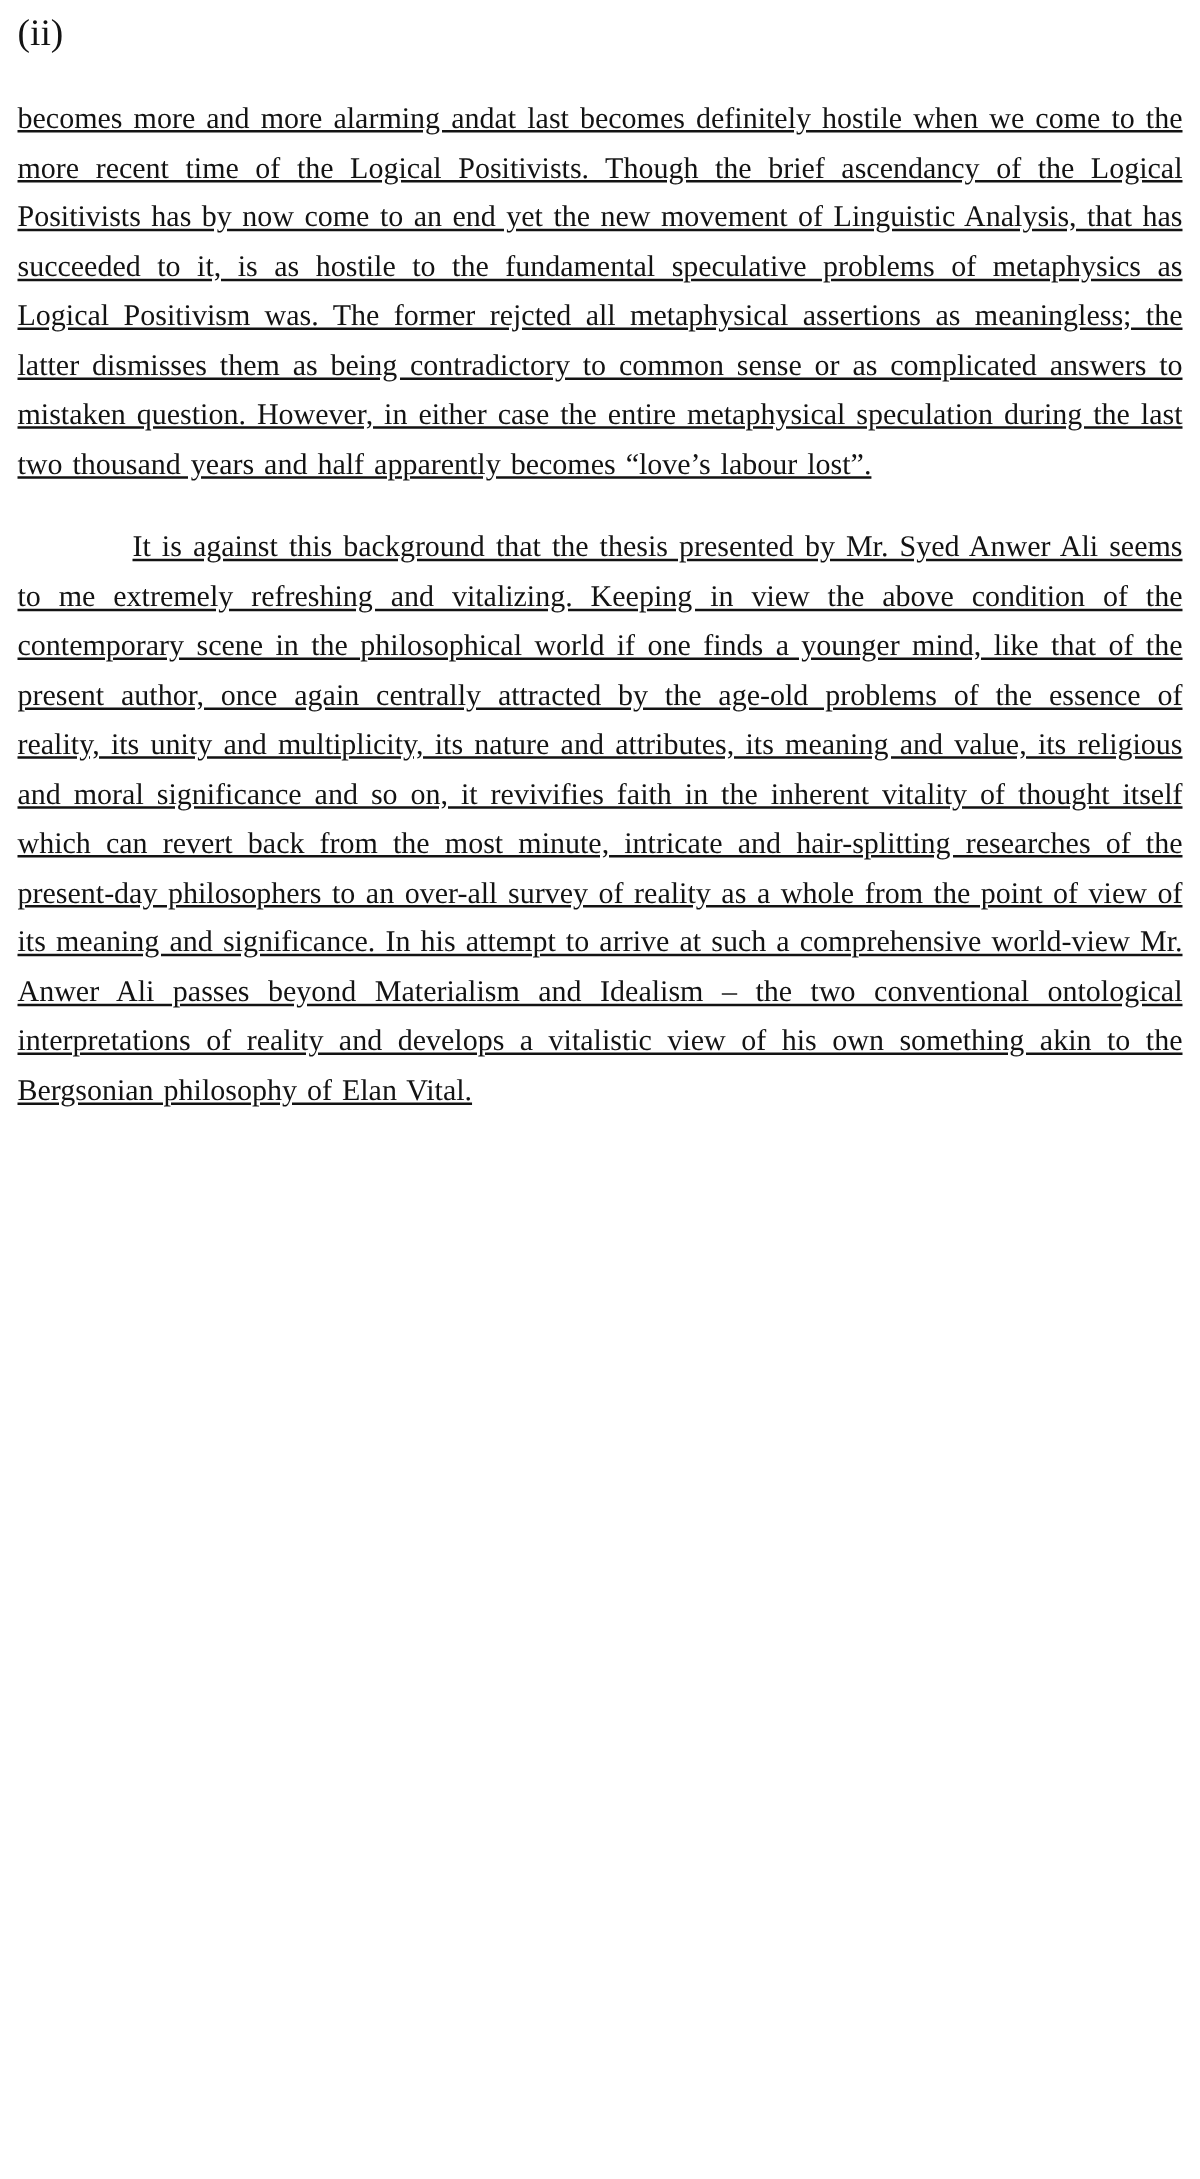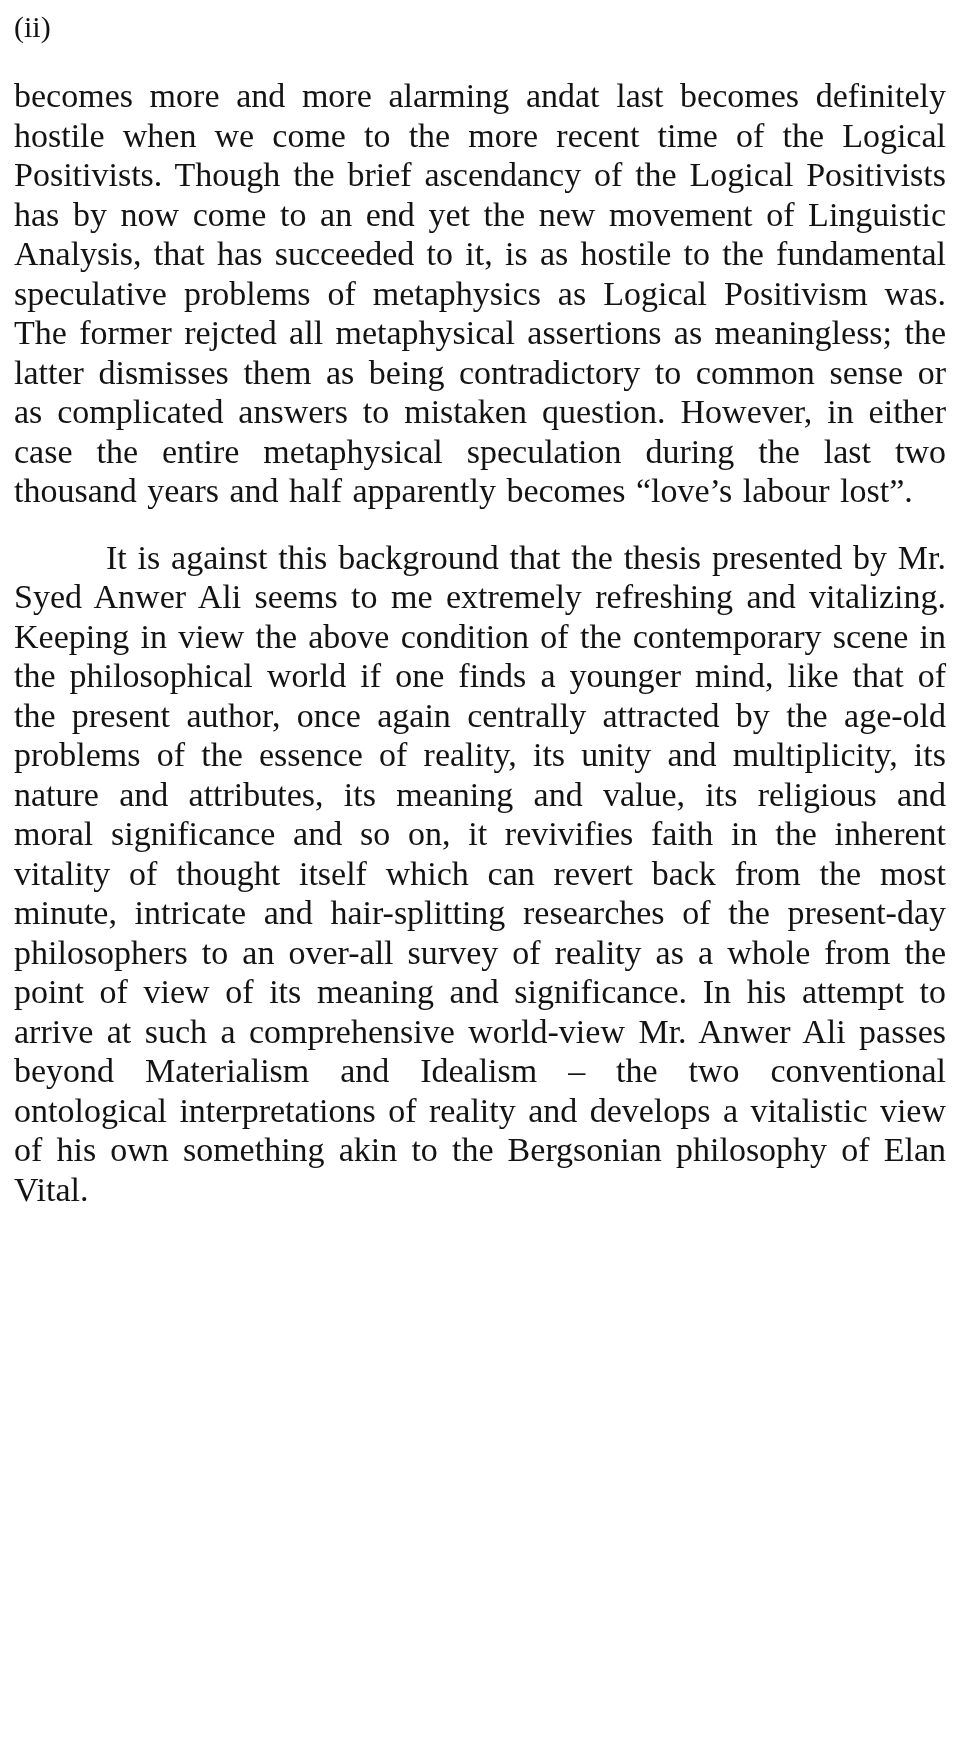--- a/index.html
+++ b/index.html
@@ -23,25 +23,26 @@
     }
     .page-number {
       font-size: 30px;
       line-height: 38px;
       margin: 0;
     }
     .body-text {
       margin-top: 30px;
     }
     p.par {
-      font-size: 34px;
+      font-size: 24px;
       line-height: 39.5px;
       text-align: justify;
       margin: 0 0 27px 0;
       word-spacing: 2px;
+      text-decoration: underline;
     }
     p.par.indented {
       text-indent: 92px;
     }
   </style>
 </head>
 <body>
 
 <div class="page">
   <div class="page-number">(ii)</div>

